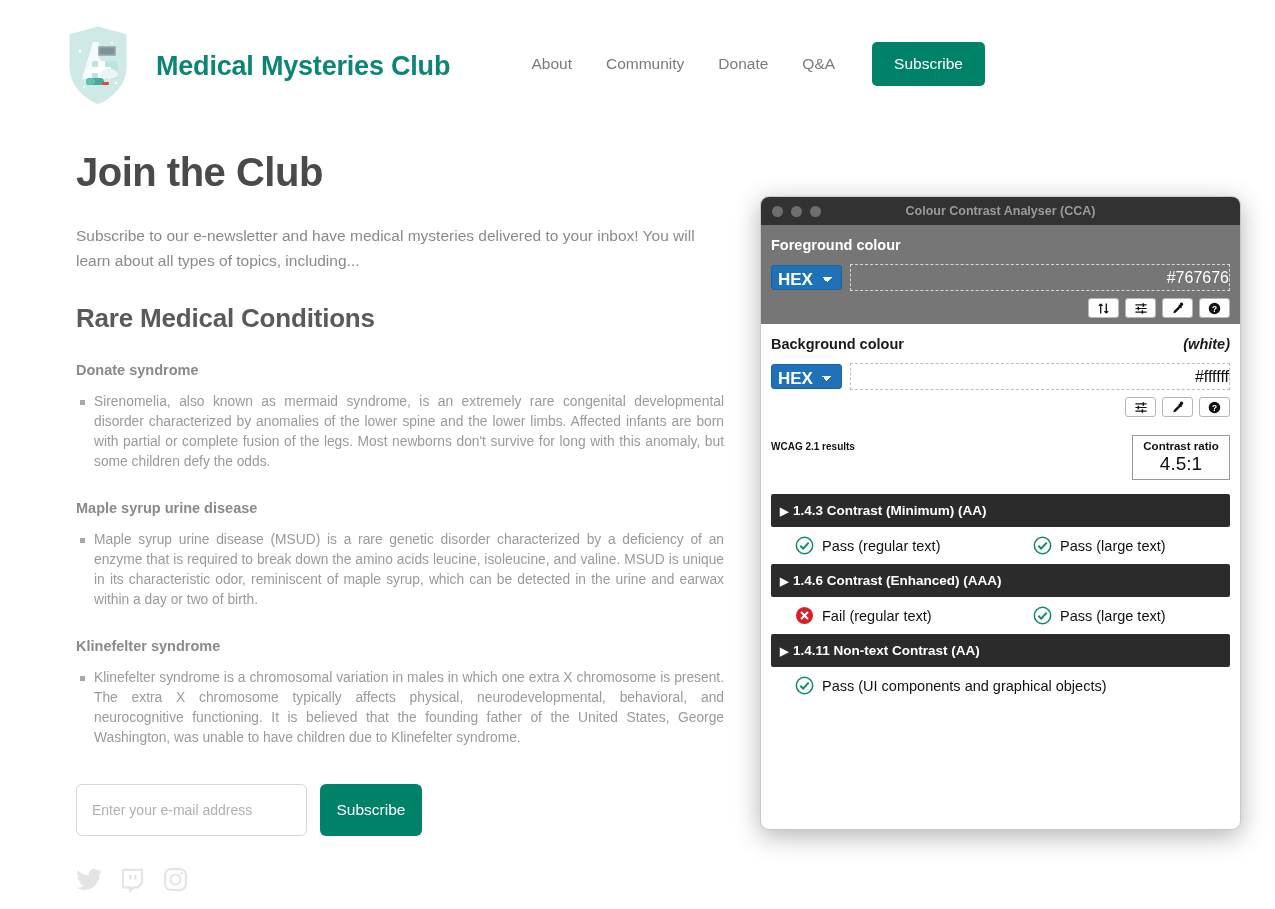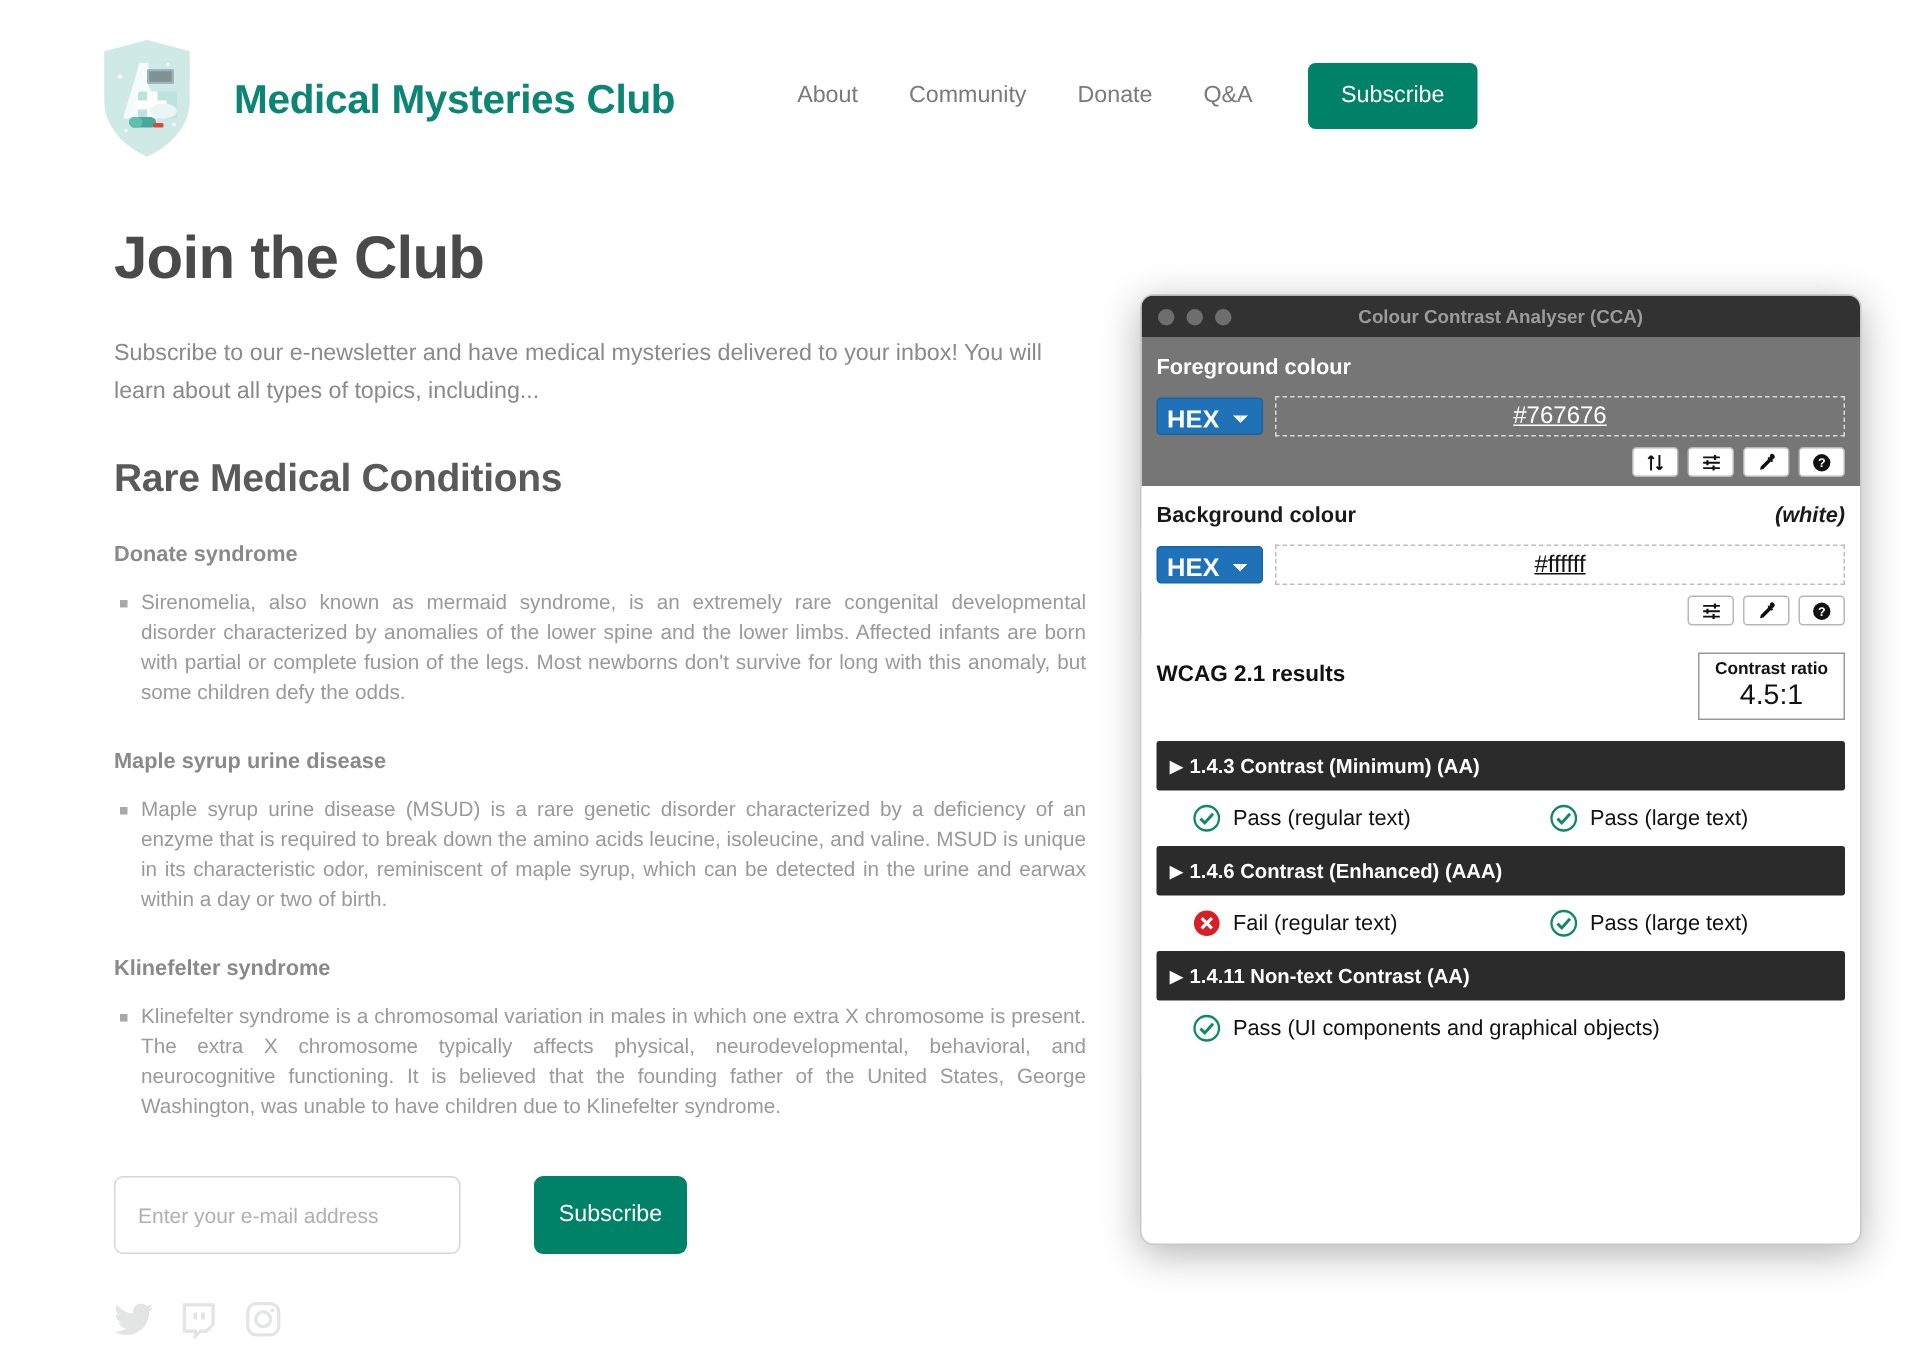--- a/index.html
+++ b/index.html
@@ -67,21 +67,21 @@
     text-align: justify;
     padding-left: 18px;
     width: 648px;
   }
   .cond-list li::before {
     content: ""; position: absolute; left: 4px; top: 8px;
     width: 5px; height: 5px; background: #a8a8a8;
   }
 
   
-  .email-row { display: flex; align-items: flex-start; margin-top: 36px; gap: 36px; }
+  .email-row { display: flex; align-items: flex-start; margin-top: 36px; }
   .email-input {
     width: 231px; height: 52px;
     border: 1px solid #d6d6d6; border-radius: 6px;
     padding: 0 15px; font-size: 14px; color: #555;
     font-family: "Liberation Sans", sans-serif;
     background: #fff;
   }
   .email-input::placeholder { color: #b0b0b0; }
   .subscribe-form-btn {
     margin-left: 13px;
@@ -142,25 +142,24 @@
       linear-gradient(45deg, transparent 50%, #fff 50%),
       linear-gradient(135deg, #fff 50%, transparent 50%);
     background-position: calc(100% - 14px) 11px, calc(100% - 9px) 11px;
     background-size: 5px 5px, 5px 5px;
     background-repeat: no-repeat;
     cursor: pointer;
   }
   .hex-field {
     flex: 1; height: 27px;
     border: 1px dashed #cfcfcf;
-    text-align: center;
+    text-align: right;
     font-size: 16px;
     font-family: "Liberation Sans", sans-serif;
     background: transparent;
-    text-decoration: underline;
   }
   .fg-panel .hex-field { color: #ffffff; border-color: #d8d8d8; }
   .bg-panel .hex-field { color: #111111; border-color: #bdbdbd; }
 
   .icon-row { display: flex; justify-content: flex-end; gap: 6px; margin-top: 7px; }
   .ic-btn {
     width: 31px; height: 20px;
     background: #ffffff; border: 1px solid #b7b7b7; border-radius: 3px;
     display: flex; align-items: center; justify-content: center;
     cursor: pointer; padding: 0;
@@ -184,21 +183,21 @@
     background: #ffffff;
   }
   .sample-graphic-box {
     width: 52px; height: 53px;
     border: 1px dashed #c2c2c2; background: #fff;
     display: flex; align-items: center; justify-content: center;
   }
 
   .results-panel { background: #ffffff; padding: 12px 10px 14px 10px; }
   .results-head { display: flex; align-items: flex-start; justify-content: space-between; }
-  .results-title { font-size: 15px; font-weight: bold; color: #111; padding-top: 6px; }
+  .results-title { font-size: 10px; font-weight: bold; color: #111; padding-top: 6px; }
   .ratio-box {
     border: 1px solid #999; padding: 3px 10px 4px 10px;
     text-align: center; min-width: 98px; background: #fff;
   }
   .ratio-label { font-size: 11.5px; font-weight: bold; color: #111; line-height: 14px; }
   .ratio-value { font-size: 19px; color: #111; line-height: 22px; }
 
   .criteria { margin-top: 14px; }
   .crit-header {
     background: #2b2b2b; color: #ffffff;

